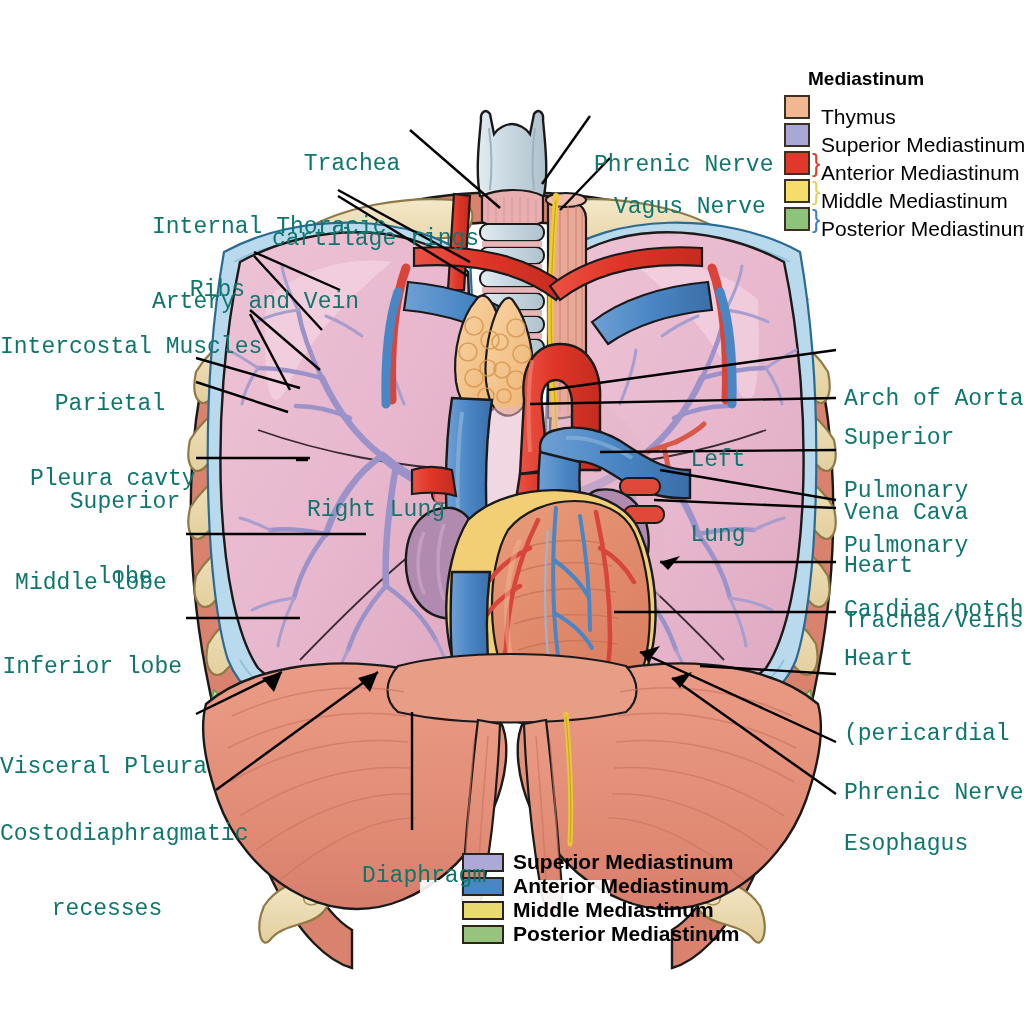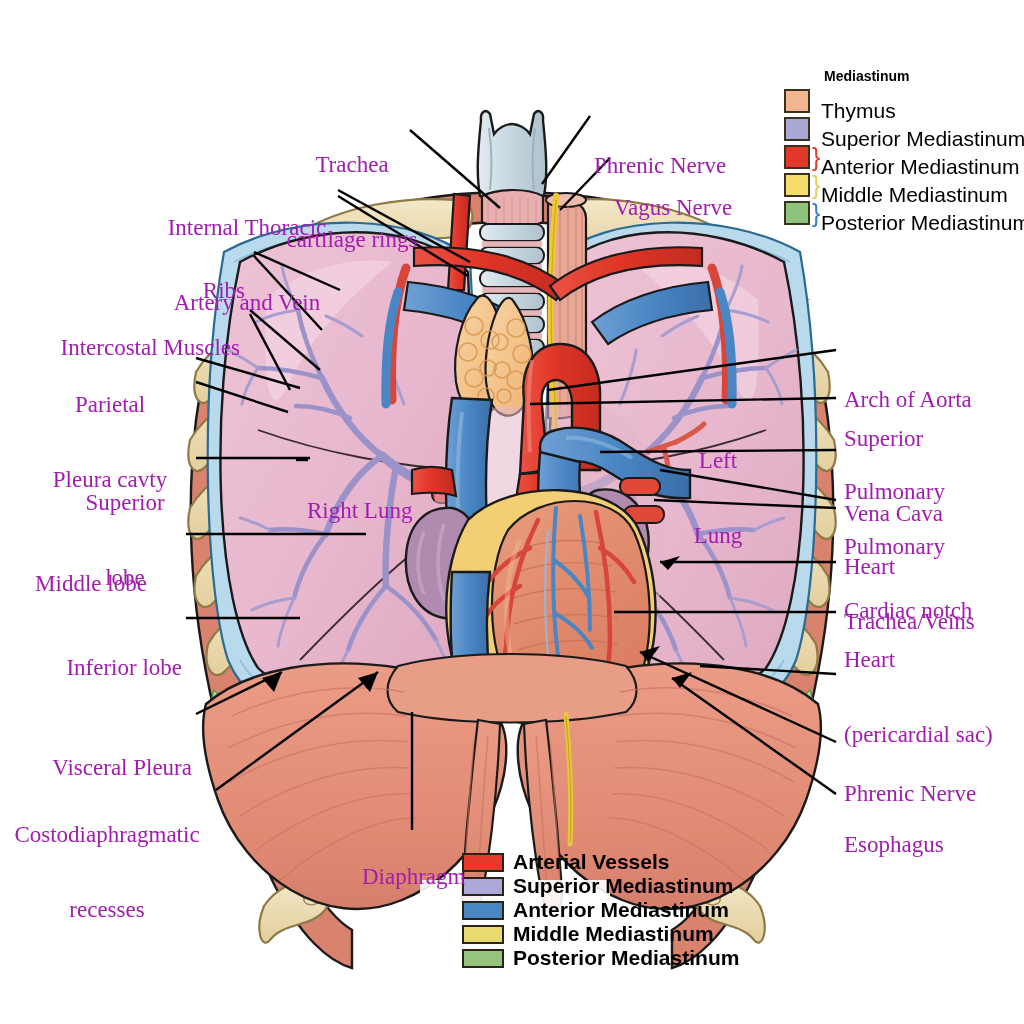--- a/index.html
+++ b/index.html
@@ -2,28 +2,28 @@
 <html><head>
 <meta charset="utf-8">
 <style>
   html,body{margin:0;padding:0;background:#fff;}
   body{width:1024px;height:1024px;overflow:hidden;
        font-family:"Liberation Sans", sans-serif;}
   #stage{position:relative;width:1024px;height:1024px;background:#ffffff;}
   svg#art{position:absolute;left:0;top:0;width:1024px;height:1024px;}
 
   
-  .lbl{position:absolute;font-family:Liberation Serif, serif;
-       font-size:23px;line-height:25px;color:#a21caf;white-space:pre;}
+  .lbl{position:absolute;font-family:Liberation Mono, monospace;
+       font-size:23px;line-height:25px;color:#0f766e;white-space:pre;}
   .lbl.r{text-align:right;}
   .lbl.c{text-align:center;}
 
   
   #legend-top{position:absolute;left:784px;top:68px;width:240px;}
-  #legend-top .ttl{font-size:14px;font-weight:bold;margin:0 0 3px 40px;}
+  #legend-top .ttl{font-size:19px;font-weight:bold;margin:0 0 3px 24px;}
   .lrow{display:flex;align-items:center;height:28px;}
   .lsw{width:26px;height:24px;border:2px solid #3c3020;box-sizing:border-box;
        flex:0 0 auto;margin-right:2px;}
   .lbrace{width:9px;font-size:25px;line-height:22px;flex:0 0 auto;
           font-family:"Liberation Sans",sans-serif;}
   .ltxt{font-size:21px;white-space:nowrap;margin-top:20px;}
 
   
   #legend-bottom{position:absolute;left:462px;top:850px;}
   .brow{display:flex;align-items:center;height:24px;}
@@ -569,24 +569,20 @@
   </div>
   <div class="lrow">
     <span class="lsw" style="background:#8dc37a"></span>
     <span class="lbrace" style="color:#3a7fc1">}</span>
     <span class="ltxt">Posterior Mediastinum</span>
   </div>
 </div>
 
 <div id="legend-bottom">
   <div class="brow">
-    <span class="bsw" style="background:#e5392c"></span>
-    <span class="btxt">Arterial Vessels</span>
-  </div>
-  <div class="brow">
     <span class="bsw" style="background:#aca9d6"></span>
     <span class="btxt">Superior Mediastinum</span>
   </div>
   <div class="brow">
     <span class="bsw" style="background:#4a86c4"></span>
     <span class="btxt">Anterior Mediastinum</span>
   </div>
   <div class="brow">
     <span class="bsw" style="background:#e8da6e"></span>
     <span class="btxt">Middle Mediastinum</span>

